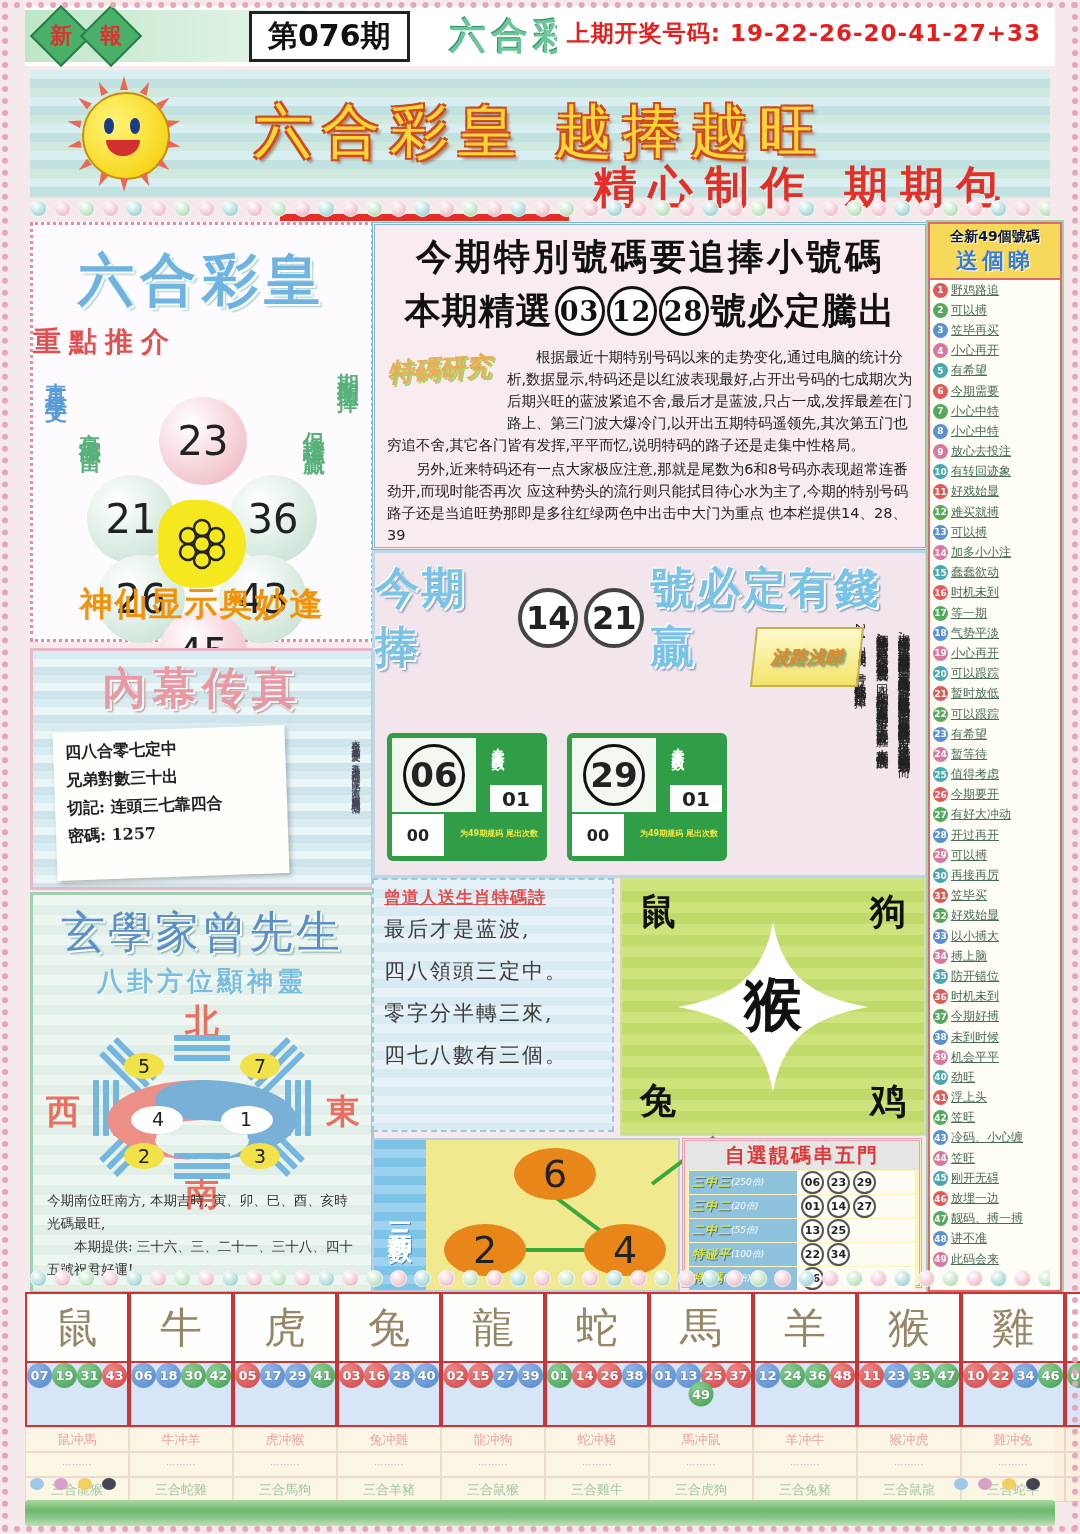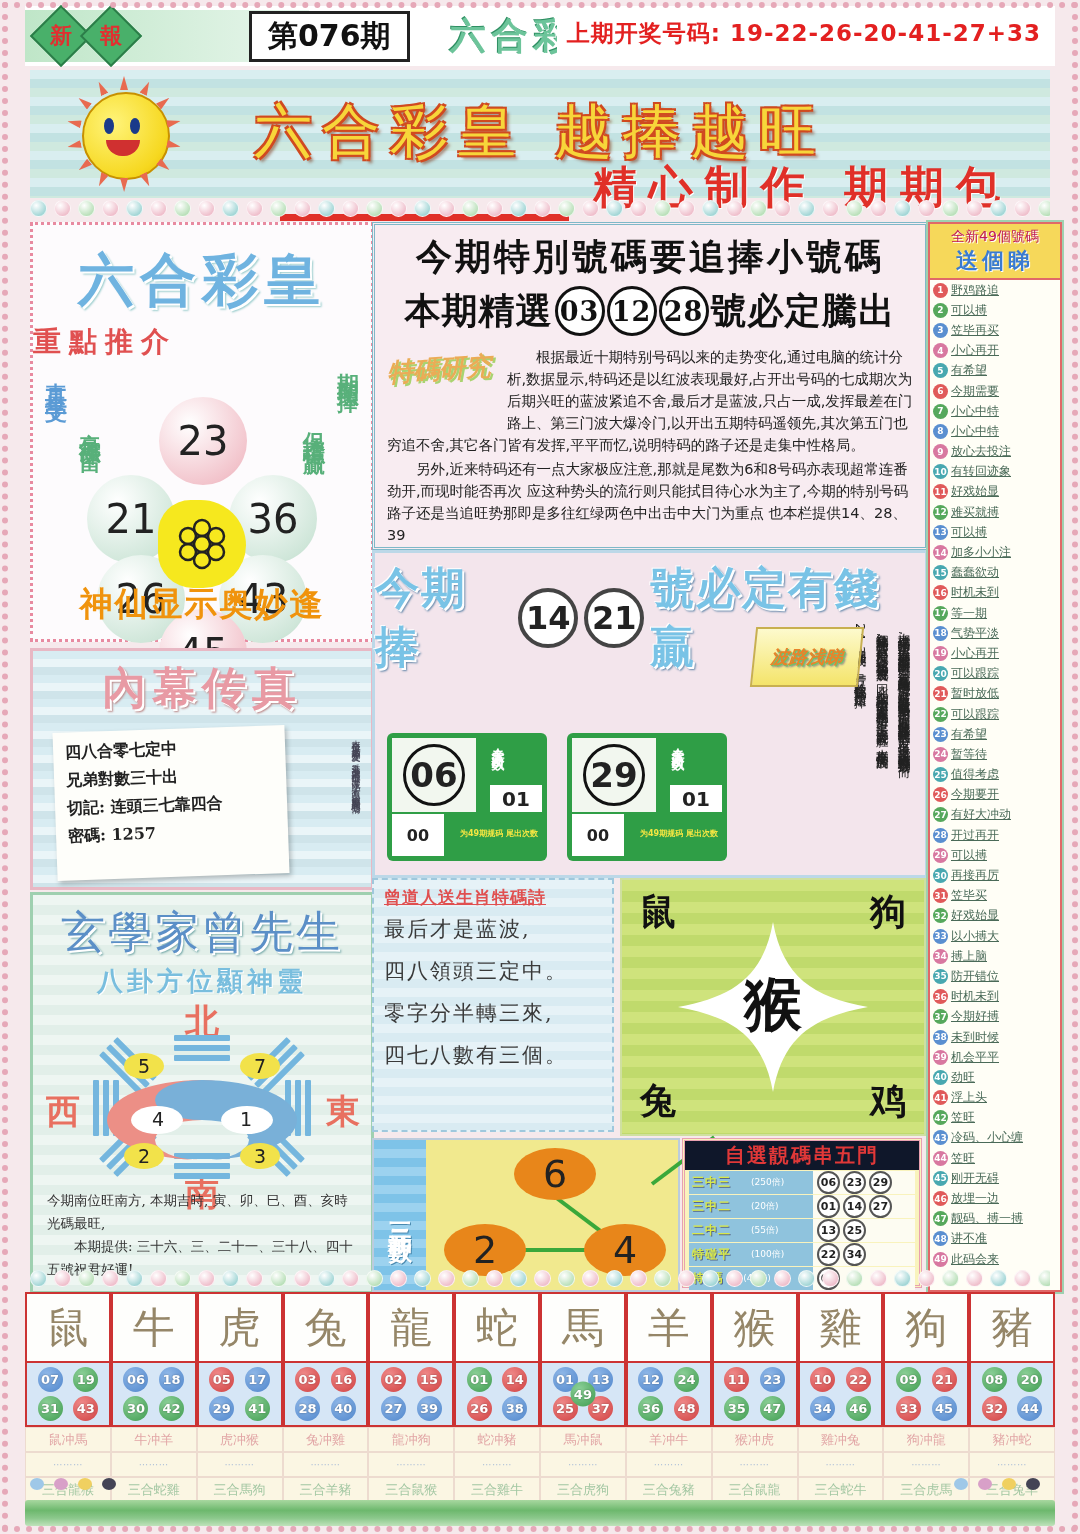--- a/index.html
+++ b/index.html
@@ -112,41 +112,41 @@
   .an-center{position:absolute;left:50%;top:50%;transform:translate(-50%,-52%);font-size:58px;font-weight:bold;color:#111;font-family:"DejaVu Serif",serif;}
   
   .sanyuan{left:372px;top:1138px;width:304px;height:150px;display:flex;position:absolute;border:2px solid #bcd;}
   .sy-label{width:52px;background:repeating-linear-gradient(180deg,#7ec3e8 0 9px,#9cd2ef 9px 18px);display:flex;align-items:center;justify-content:center;}
   .sy-label span{writing-mode:vertical-rl;color:#fff;font-size:24px;font-weight:bold;letter-spacing:6px;text-shadow:1px 1px 0 #4a8ab0;}
   .sy-main{flex:1;background:#f1e98e;position:relative;}
   .sy-node{position:absolute;width:82px;height:52px;border-radius:50%;background:#e8861a;display:flex;align-items:center;justify-content:center;font-size:38px;color:#222;}
   .sy-line{position:absolute;height:4px;background:#3aa83a;transform-origin:0 50%;}
   
   .wumen{left:682px;top:1138px;width:240px;height:150px;position:absolute;background:#f9f3bd;border:3px double #e8a0b0;box-sizing:border-box;}
-  .wm-title{background:#0f172a;color:#e03838;font-weight:bold;font-size:20px;text-align:center;letter-spacing:2px;padding:1px 0;}
+  .wm-title{background:#e5e5e5;color:#e03838;font-weight:bold;font-size:20px;text-align:center;letter-spacing:2px;padding:1px 0;}
   .wm-row{display:flex;height:23px;align-items:stretch;margin:1px 4px 0 4px;}
-  .wm-left{width:124px;background:#8fc3dd;display:flex;align-items:center;gap:20px;padding-left:3px;box-sizing:border-box;}
+  .wm-left{width:108px;background:#8fc3dd;display:flex;align-items:center;gap:0;padding-left:3px;box-sizing:border-box;font-style:italic;}
   .wm-lab{font-size:12px;font-weight:bold;color:#d8e84a;letter-spacing:1px;text-shadow:1px 1px 0 #568;}
   .wm-odds{font-size:9px;color:#fff;}
   .wm-nums{flex:1;background:#fdfcf2;display:flex;align-items:center;gap:3px;padding-left:4px;}
   .wm-circ{width:19px;height:19px;border:2px solid #555;border-radius:50%;display:flex;align-items:center;justify-content:center;font-size:11px;font-weight:bold;background:#fff;}
   
   .sidebar{position:absolute;left:928px;top:222px;width:130px;height:1066px;background:#fffef6;border:2px solid #e06868;outline:2px solid #9fd0b0;}
   .sb-head{background:#f6d85a;text-align:center;padding:4px 0 2px 0;border-bottom:2px solid #e06868;}
-  .sb-h1{font-size:14px;font-weight:normal;color:#be185d;text-shadow:1px 1px 0 #fff;}
+  .sb-h1{font-size:14px;font-weight:bold;color:#0f172a;text-shadow:1px 1px 0 #fff;}
   .sb-h2{font-size:22px;font-weight:bold;color:#3a7bd0;letter-spacing:4px;text-shadow:1px 1px 0 #fff;}
   .sb-item{display:flex;align-items:center;gap:3px;height:20.2px;padding-left:3px;}
   .sb-num{width:15px;height:15px;border-radius:50%;color:#fff;font-size:9px;display:flex;align-items:center;justify-content:center;flex:none;font-weight:bold;}
   .sb-text{font-size:12px;color:#4a6a58;text-decoration:underline;white-space:nowrap;letter-spacing:0;}
   
   .zodiac{position:absolute;left:25px;top:1292px;width:1030px;display:grid;grid-template-columns:repeat(12,1fr);background:#fff;}
   .z-animal{border:2.5px solid #cc3333;height:67px;background:#fefefc;display:flex;align-items:center;justify-content:center;}
   .z-animal span{font-size:42px;color:#8a7a58;font-family:"DejaVu Serif",serif;opacity:.9;}
   .z-nums{border:2.5px solid #cc3333;border-top:none;height:62px;background:#d6e6f6;position:relative;
-    display:flex;flex-direction:column;justify-content:space-evenly;}
+    display:flex;flex-direction:row;justify-content:space-evenly;}
   .z-row{display:flex;justify-content:space-evenly;}
   .zball{width:25px;height:25px;border-radius:50%;display:flex;align-items:center;justify-content:center;color:#fff;font-size:13px;font-weight:bold;text-shadow:0 0 2px rgba(0,0,0,.4);}
   .zball.red{background:radial-gradient(circle at 35% 30%,#f08a8a,#d04040);}
   .zball.blue{background:radial-gradient(circle at 35% 30%,#90b8e8,#4f86cc);}
   .zball.green{background:radial-gradient(circle at 35% 30%,#8cd098,#3f9c4f);}
   .z49{position:absolute;left:50%;top:50%;transform:translate(-50%,-50%);z-index:3;}
   .z-info{border:1px solid #e8cfc0;height:23px;background:#faf3da;display:flex;align-items:center;justify-content:center;
     font-size:13px;filter:blur(.5px);opacity:.75;}
   .z-info.r1{color:#d88888;}
   .z-info.r2{color:#9ab0cc;font-size:10px;}

